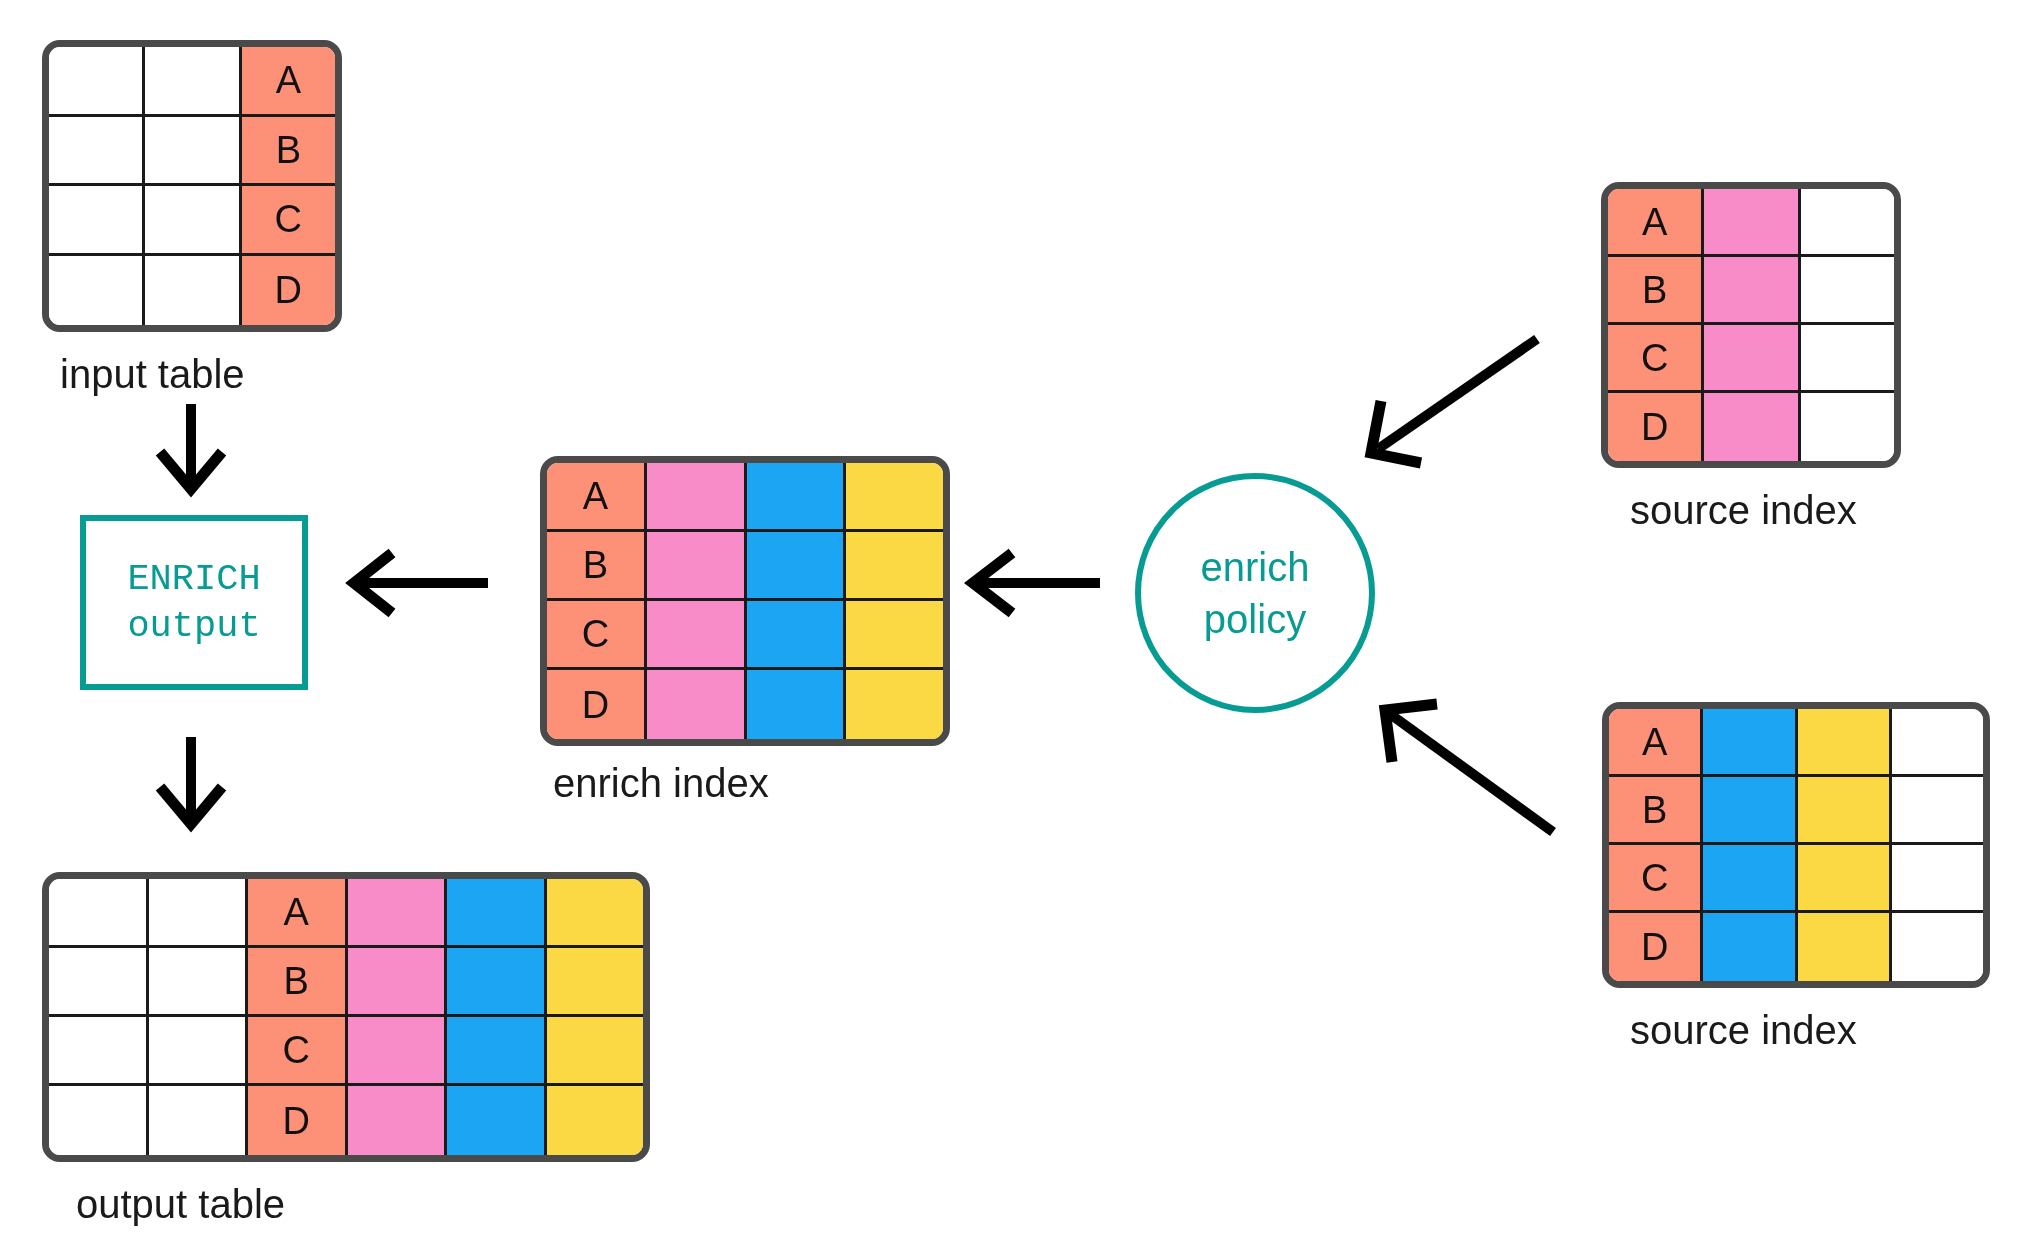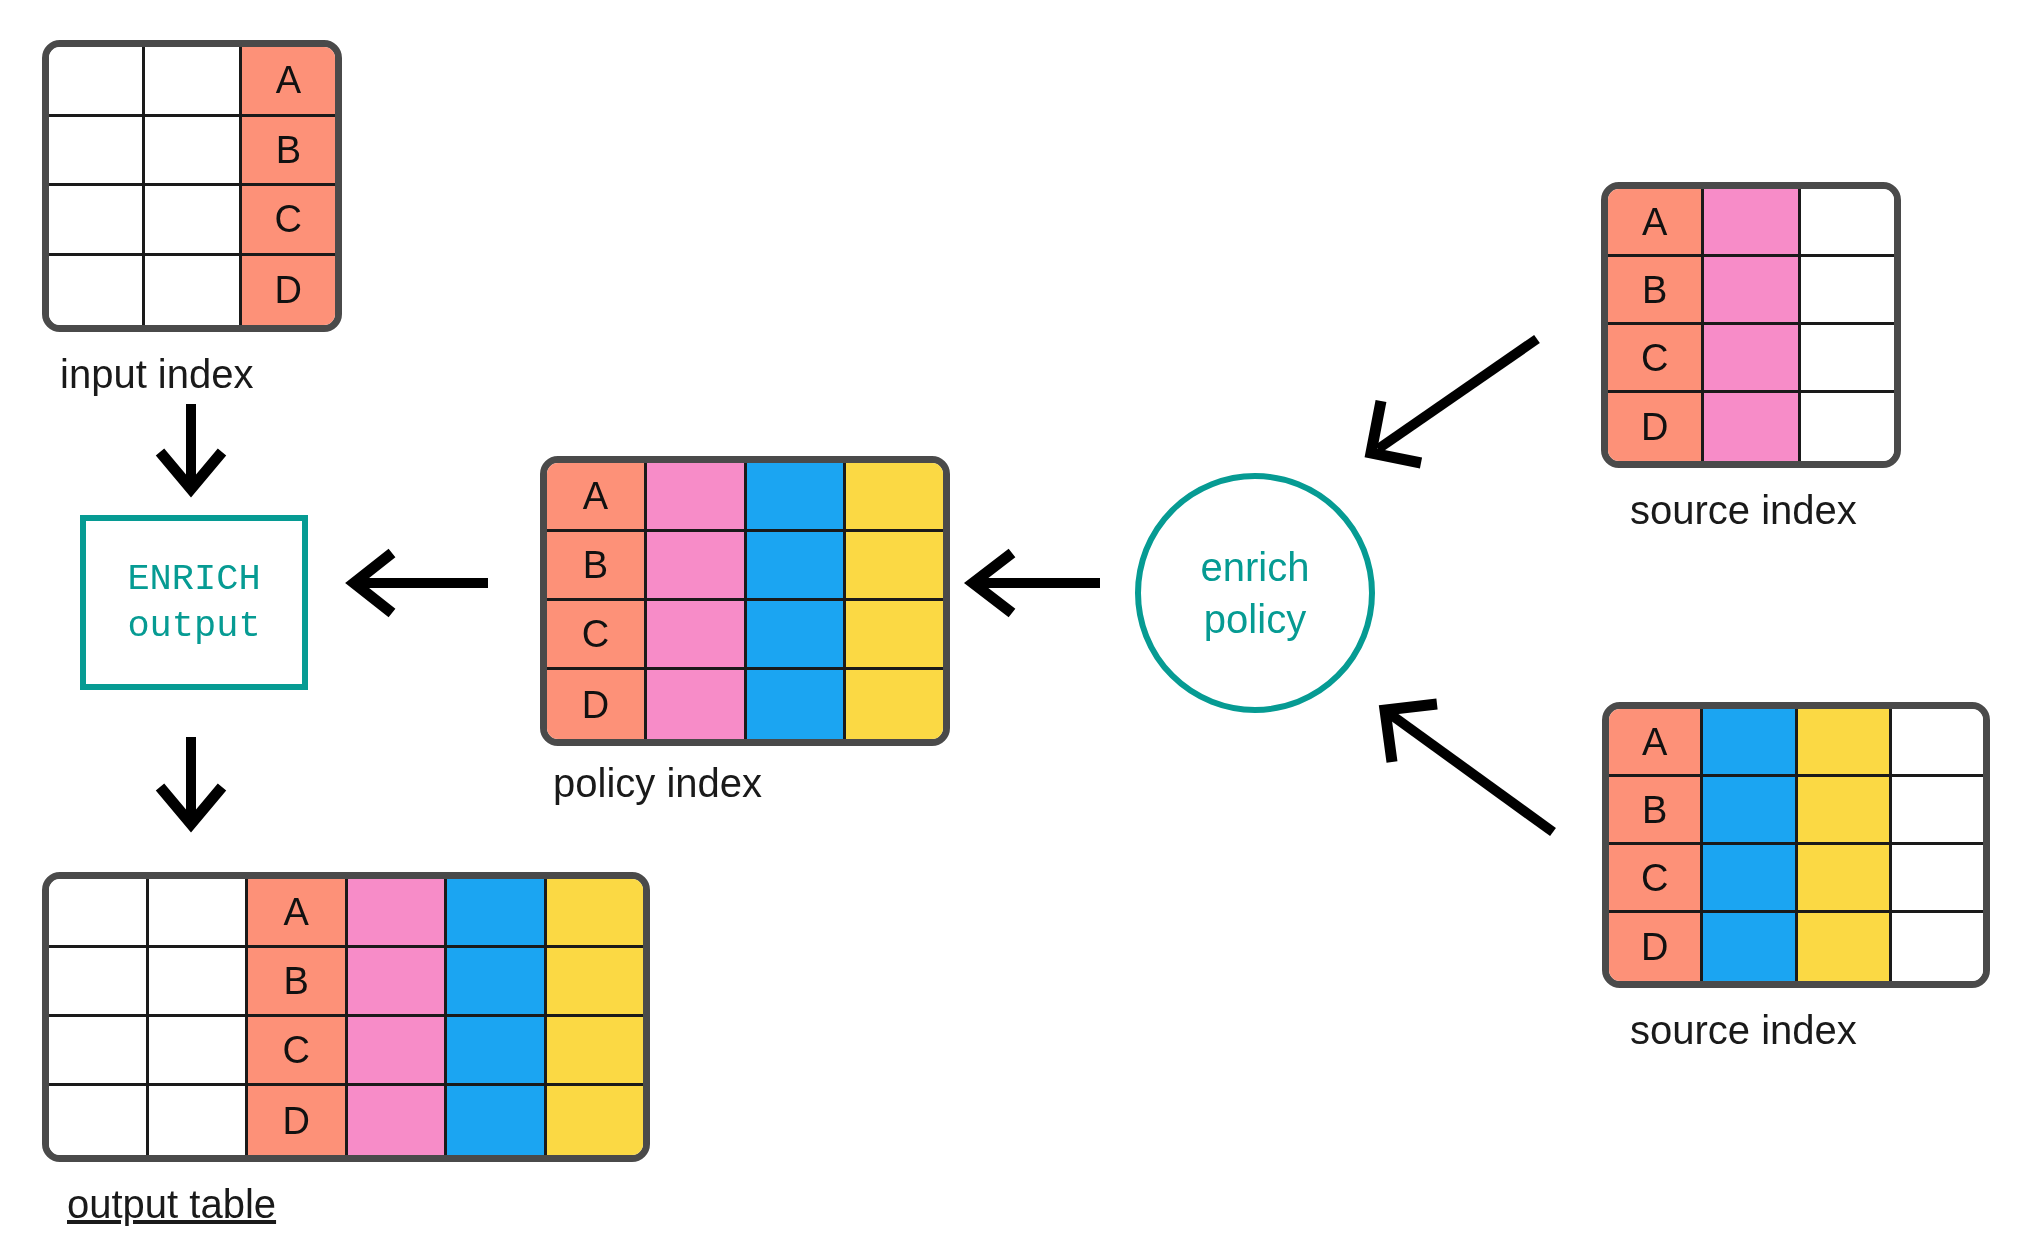--- a/index.html
+++ b/index.html
@@ -129,21 +129,21 @@
       <div class="tcell c-white"></div>
       <div class="tcell c-white"></div>
       <div class="tcell c-salmon">C</div>
     </div>
     <div class="trow">
       <div class="tcell c-white"></div>
       <div class="tcell c-white"></div>
       <div class="tcell c-salmon">D</div>
     </div>
   </div>
-  <div class="caption" style="left:60px; top:354px;">input index</div>
+  <div class="caption" style="left:60px; top:354px;">input table</div>
 
   <div class="cmd-box" style="left:80px; top:515px; width:228px; height:175px;">
     <div>ENRICH</div>
     <div>output</div>
   </div>
 
   <div class="tbl" style="left:540px; top:456px; width:410px; height:290px;">
     <div class="trow">
       <div class="tcell c-salmon">A</div>
       <div class="tcell c-pink"></div>
@@ -162,21 +162,21 @@
       <div class="tcell c-blue"></div>
       <div class="tcell c-yellow"></div>
     </div>
     <div class="trow">
       <div class="tcell c-salmon">D</div>
       <div class="tcell c-pink"></div>
       <div class="tcell c-blue"></div>
       <div class="tcell c-yellow"></div>
     </div>
   </div>
-  <div class="caption" style="left:553px; top:763px;">policy index</div>
+  <div class="caption" style="left:553px; top:763px;">enrich index</div>
 
   <div class="policy-circle" style="left:1135px; top:473px; width:240px; height:240px;">
     <div>enrich</div>
     <div>policy</div>
   </div>
 
   <div class="tbl" style="left:1601px; top:182px; width:300px; height:286px;">
     <div class="trow">
       <div class="tcell c-salmon">A</div>
       <div class="tcell c-pink"></div>
@@ -255,21 +255,21 @@
     </div>
     <div class="trow">
       <div class="tcell c-white"></div>
       <div class="tcell c-white"></div>
       <div class="tcell c-salmon">D</div>
       <div class="tcell c-pink"></div>
       <div class="tcell c-blue"></div>
       <div class="tcell c-yellow"></div>
     </div>
   </div>
-  <div class="caption" style="left:67px; top:1184px;text-decoration:underline;">output table</div>
+  <div class="caption" style="left:76px; top:1184px;">output table</div>
 
   <svg class="arrows" viewBox="0 0 2038 1260">
     <g stroke="#000000" stroke-width="10" fill="none" stroke-linecap="butt">
 
       <g>
         <line x1="191" y1="404" x2="191" y2="490"></line>
         <polyline points="160,452 191,489 222,452" stroke-width="11" stroke-linejoin="miter"></polyline>
       </g>
 
       <g>

